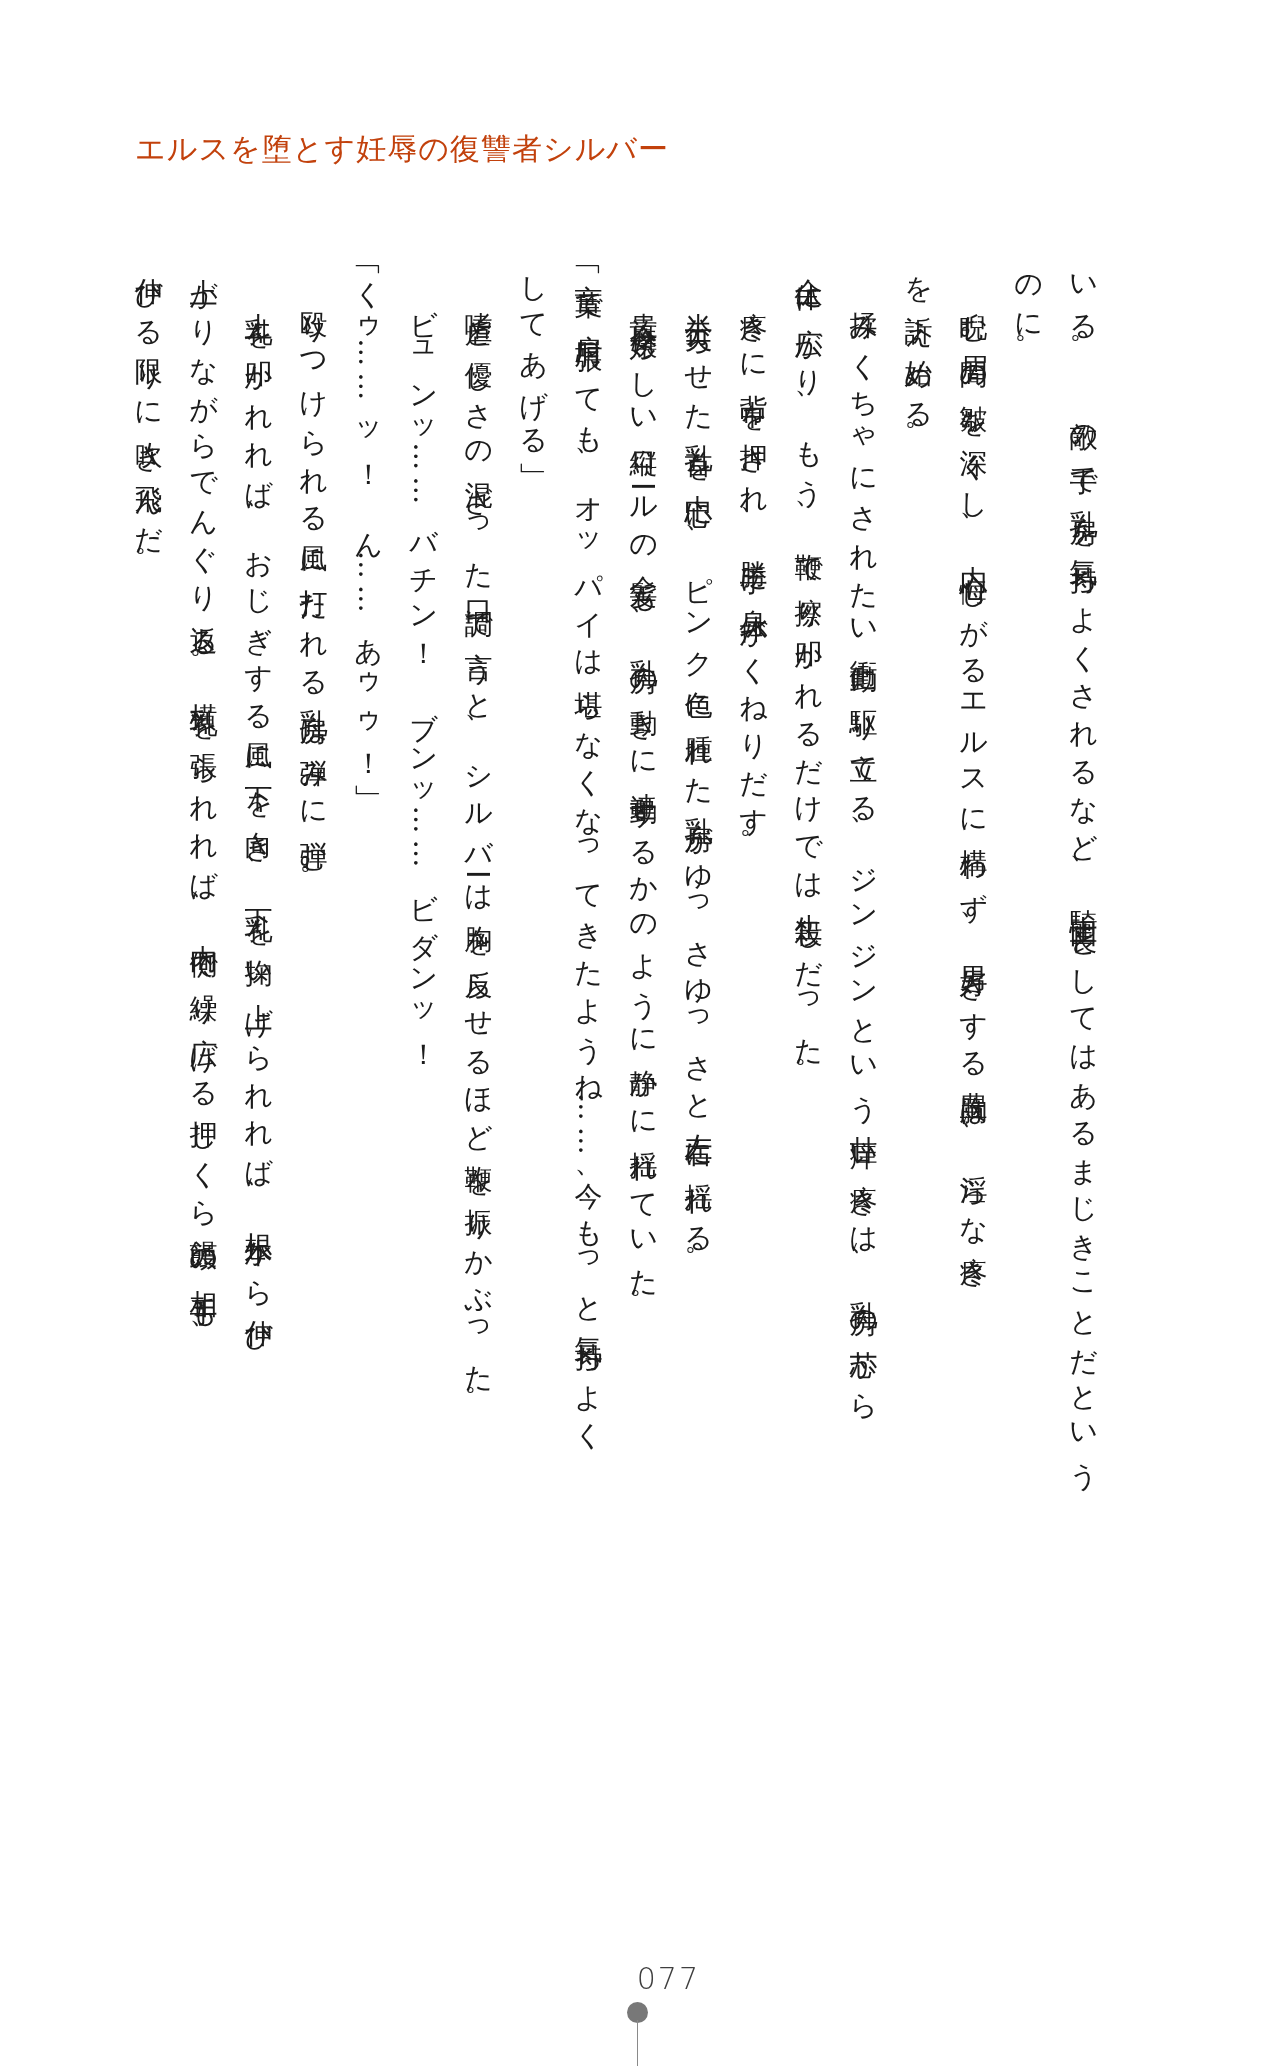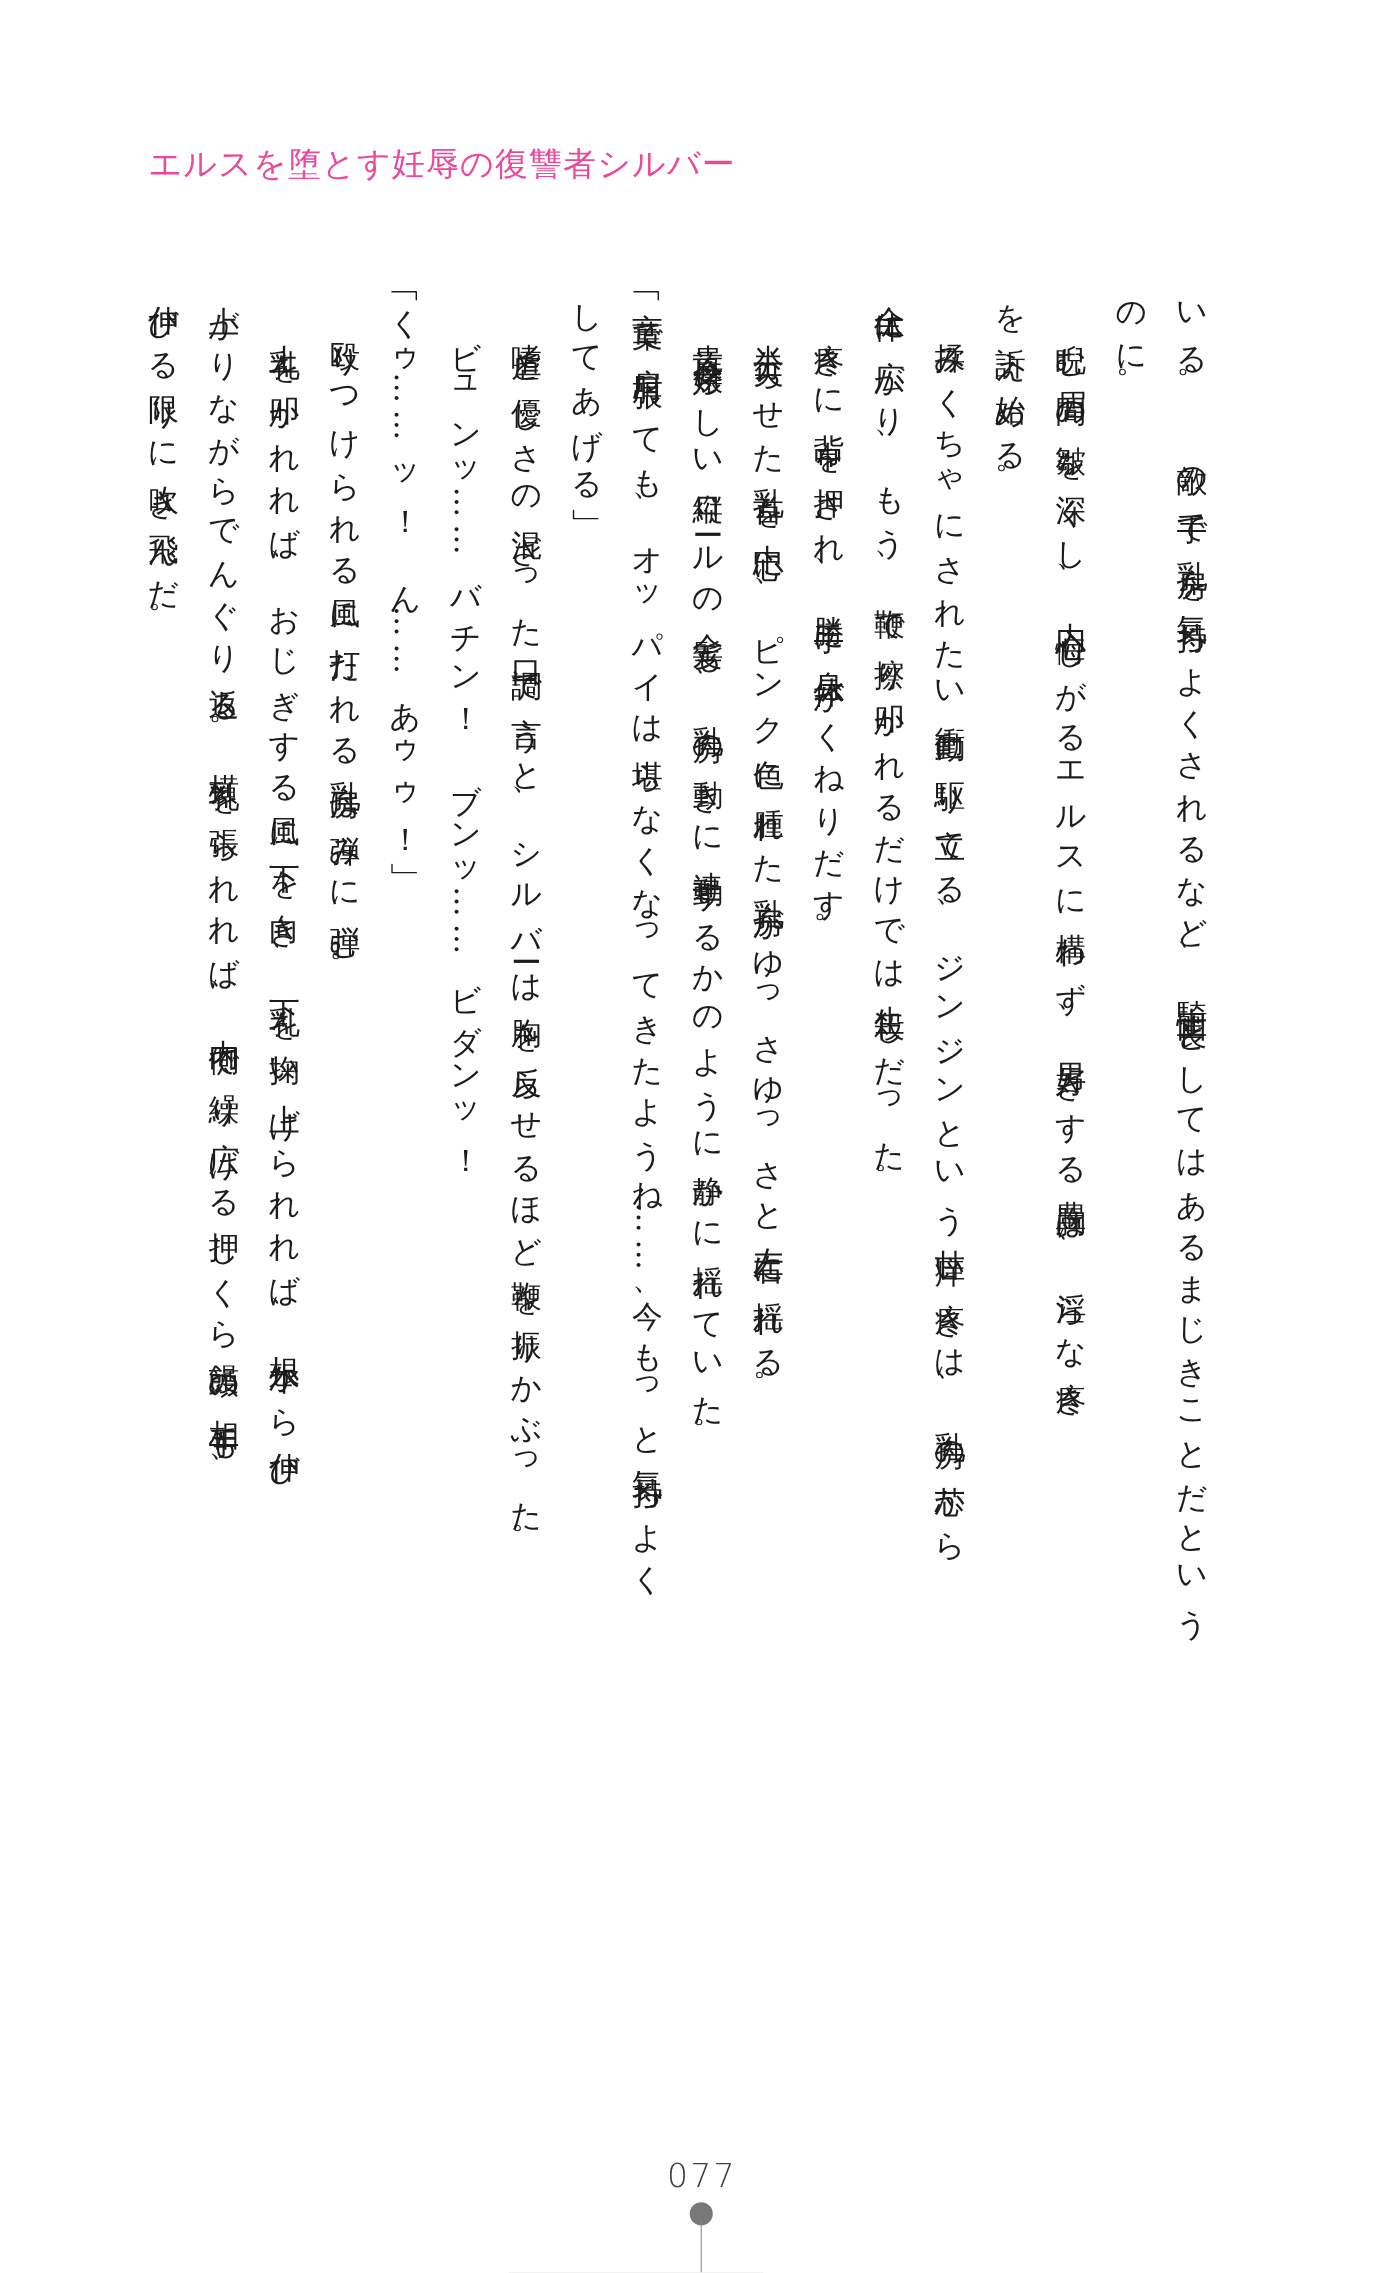--- a/index.html
+++ b/index.html
@@ -11,21 +11,21 @@
     font-family:"DejaVu Serif","Liberation Serif",serif;
     color:#1c1c1c;
     overflow:hidden;
   }
   .running-header{
     position:absolute;
     left:135px;top:129px;
     font-size:30px;
     letter-spacing:1px;
     white-space:nowrap;
-    color:#ec4899;
+    color:#c2410c;
   }
   .body-text{
     position:absolute;
     top:256px;
     right:152px;
     height:1398px;
     writing-mode:vertical-rl;
     text-orientation:mixed;
     font-size:28px;
     line-height:55px;
@@ -35,21 +35,21 @@
   .text-line{
     white-space:nowrap;
   }
   .text-line.indent{
     text-indent:34px;
   }
   .page-number{
     position:absolute;
     left:576px;top:1961px;
     width:124px;
-    text-align:center;
+    text-align:right;
     font-family:"DejaVu Sans","Liberation Sans",sans-serif;
     font-weight:300;
     font-size:30px;
     letter-spacing:2px;
     color:#3f3f3f;
   }
   .ornament-dot{
     position:absolute;
     left:627px;top:2002px;
     width:21px;height:21px;

